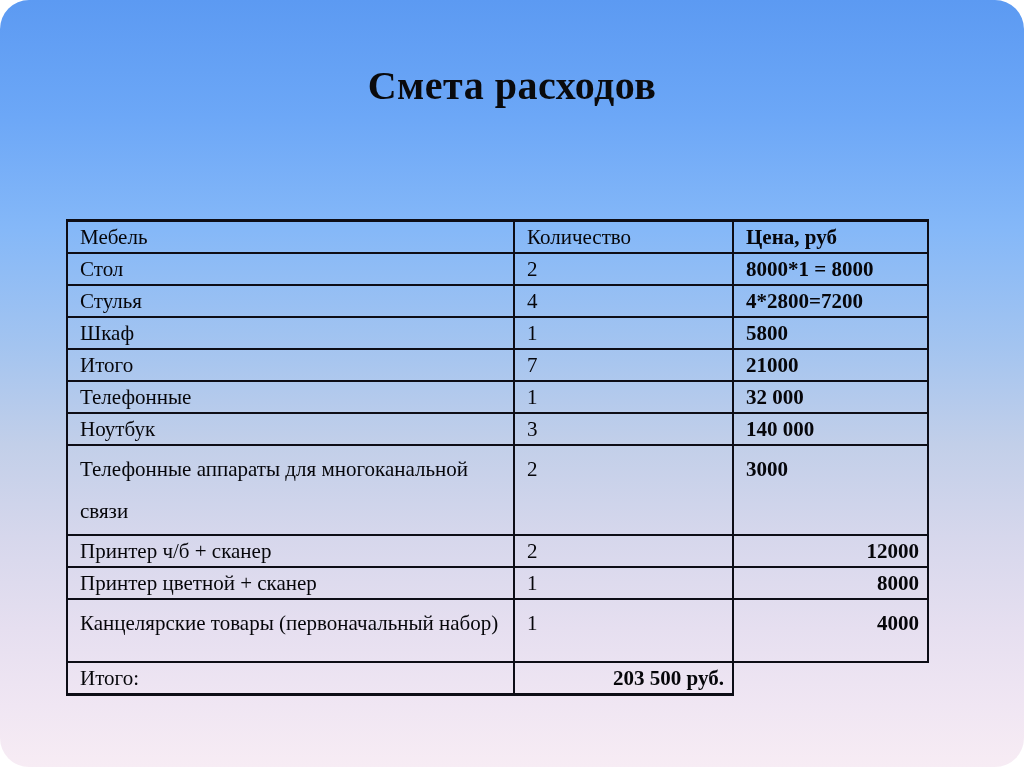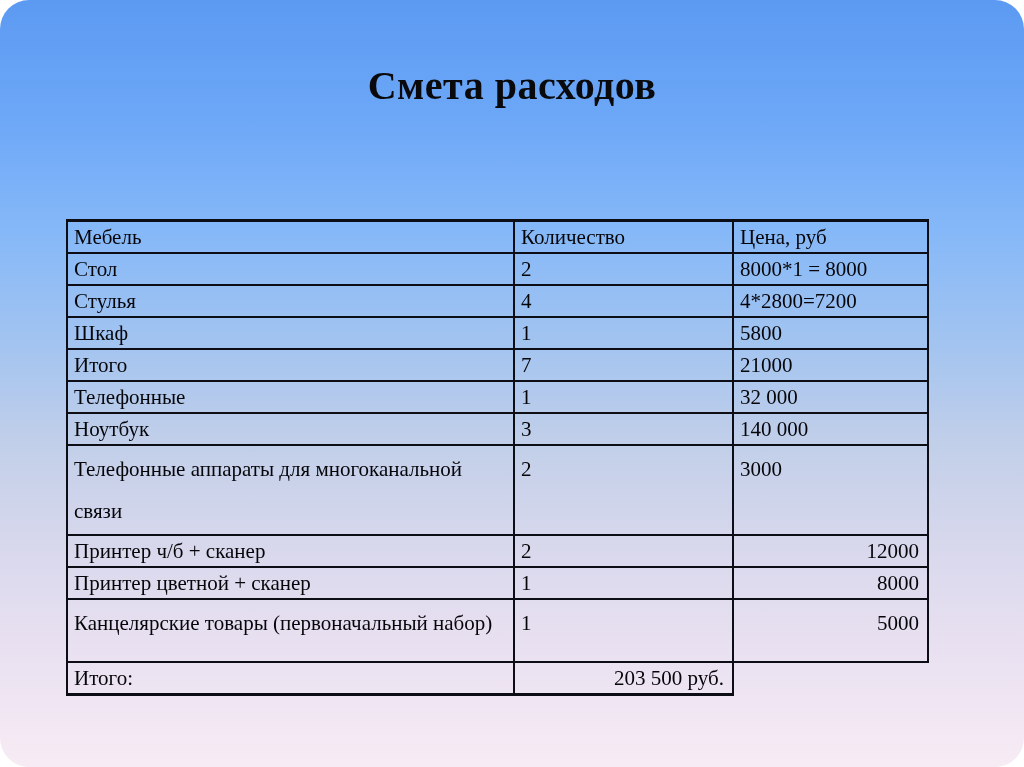--- a/index.html
+++ b/index.html
@@ -40,38 +40,38 @@
     left: 66px;
     top: 219px;
     width: 861px;
     border-collapse: collapse;
     table-layout: fixed;
     color: #06060a;
   }
   table.expense-table td {
     border: 2px solid #0d0d16;
     box-sizing: border-box;
-    padding: 2px 8px 2px 6px;
+    padding: 2px 8px 2px 12px;
     height: 32px;
     vertical-align: top;
     font-size: 21px;
     line-height: 26px;
     overflow: hidden;
   }
   tr.tall td {
     height: 63px;
     line-height: 42px;
   }
   td.center {
     text-align: right;
   }
   
   tr.first-row td        { border-top-width: 3px; }
   td:first-child         { border-left-width: 3px; }
-  td:last-child          { border-right-width: 3px; }
+  td:last-child          { border-right-width: 3px; font-weight: bold; }
   tr.last-row td         { border-bottom-width: 3px; }
   td.bottom-edge         { border-bottom-width: 3px; }
 </style>
 </head>
 <body>
 
 <div class="slide">
 
   <div class="slide-title">Смета расходов</div>
 
@@ -128,21 +128,21 @@
         <td class="center">12000</td>
       </tr>
       <tr>
         <td>Принтер цветной + сканер</td>
         <td>1</td>
         <td class="center">8000</td>
       </tr>
       <tr class="tall">
         <td>Канцелярские товары (первоначальный набор)</td>
         <td>1</td>
-        <td class="center bottom-edge">5000</td>
+        <td class="center bottom-edge">4000</td>
       </tr>
       <tr class="last-row">
         <td>Итого:</td>
         <td class="center">203 500 руб.</td>
       </tr>
     </tbody>
   </table>
 
 </div>
 

